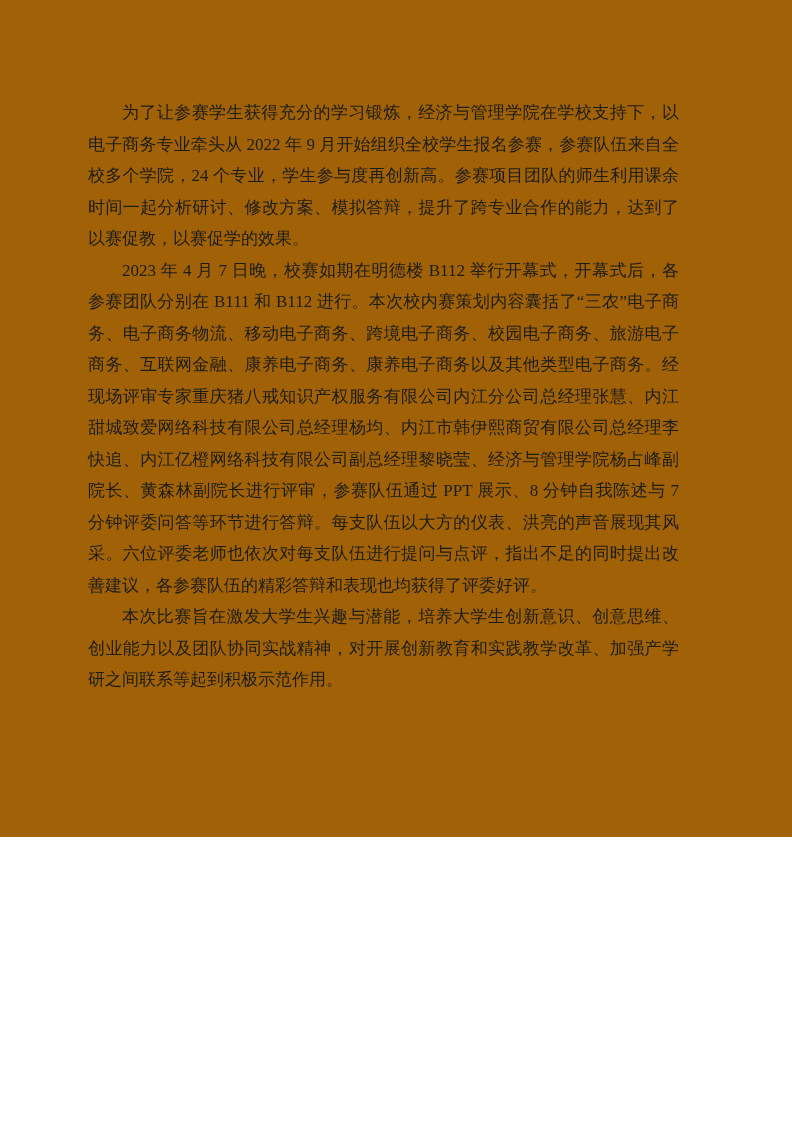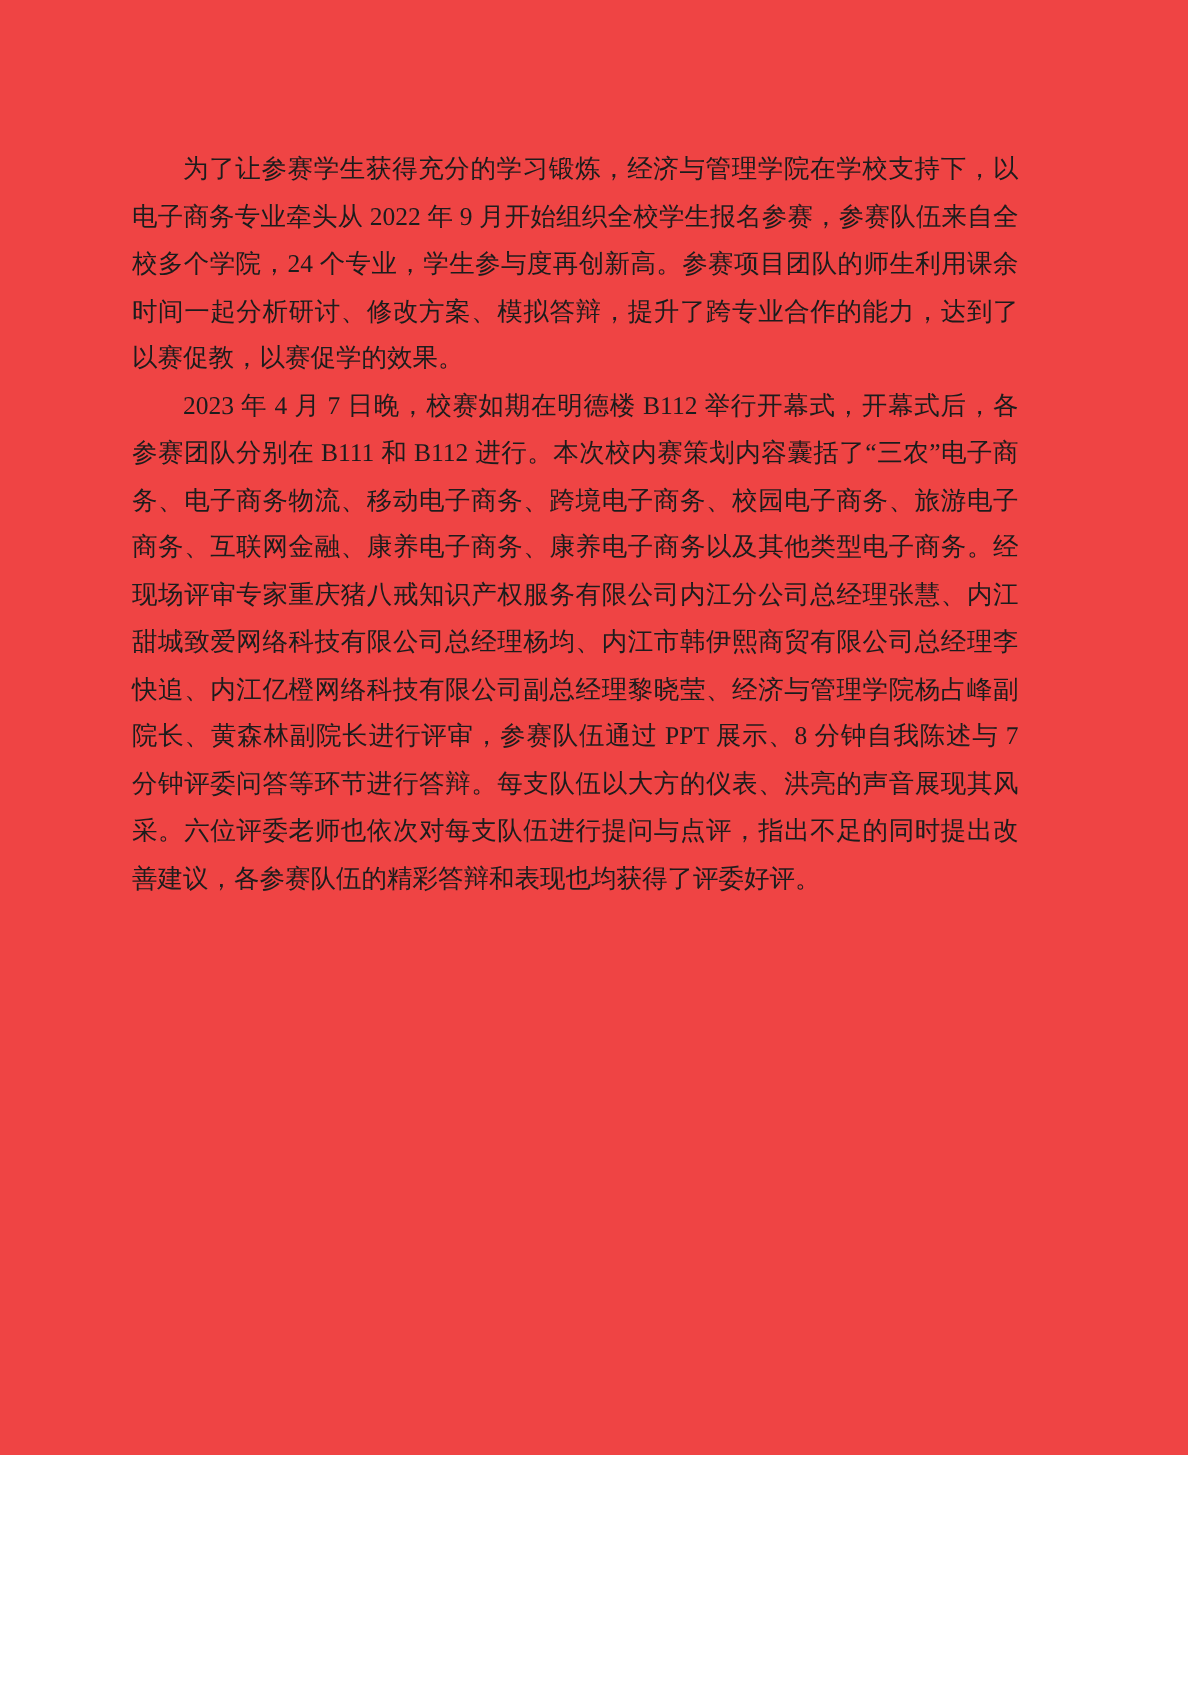--- a/index.html
+++ b/index.html
@@ -3,22 +3,22 @@
 <meta charset="utf-8">
 <style>
   html, body {
     margin: 0;
     padding: 0;
     background: #ffffff;
   }
   .page {
     position: relative;
     width: 792px;
-    height: 970px;
-    background: #ef4444;
+    height: 837px;
+    background: #a16207;
     overflow: hidden;
     font-family: "Liberation Serif", "DejaVu Serif", serif;
   }
   .text-block {
     position: absolute;
     left: 88px;
     top: 97px;
     width: 591px;
     color: #1c1c1c;
     font-size: 17px;
@@ -33,14 +33,15 @@
     word-break: break-all;
   }
 </style>
 </head>
 <body>
 
 <div class="page">
   <div class="text-block">
     <p>为了让参赛学生获得充分的学习锻炼，经济与管理学院在学校支持下，以电子商务专业牵头从 2022 年 9 月开始组织全校学生报名参赛，参赛队伍来自全校多个学院，24 个专业，学生参与度再创新高。参赛项目团队的师生利用课余时间一起分析研讨、修改方案、模拟答辩，提升了跨专业合作的能力，达到了以赛促教，以赛促学的效果。</p>
     <p>2023 年 4 月 7 日晚，校赛如期在明德楼 B112 举行开幕式，开幕式后，各参赛团队分别在 B111 和 B112 进行。本次校内赛策划内容囊括了“三农”电子商务、电子商务物流、移动电子商务、跨境电子商务、校园电子商务、旅游电子商务、互联网金融、康养电子商务、康养电子商务以及其他类型电子商务。经现场评审专家重庆猪八戒知识产权服务有限公司内江分公司总经理张慧、内江甜城致爱网络科技有限公司总经理杨均、内江市韩伊熙商贸有限公司总经理李快追、内江亿橙网络科技有限公司副总经理黎晓莹、经济与管理学院杨占峰副院长、黄森林副院长进行评审，参赛队伍通过 PPT 展示、8 分钟自我陈述与 7 分钟评委问答等环节进行答辩。每支队伍以大方的仪表、洪亮的声音展现其风采。六位评委老师也依次对每支队伍进行提问与点评，指出不足的同时提出改善建议，各参赛队伍的精彩答辩和表现也均获得了评委好评。</p>
+    <p>本次比赛旨在激发大学生兴趣与潜能，培养大学生创新意识、创意思维、创业能力以及团队协同实战精神，对开展创新教育和实践教学改革、加强产学研之间联系等起到积极示范作用。</p>
   </div>
 </div>
 
 </body></html>

